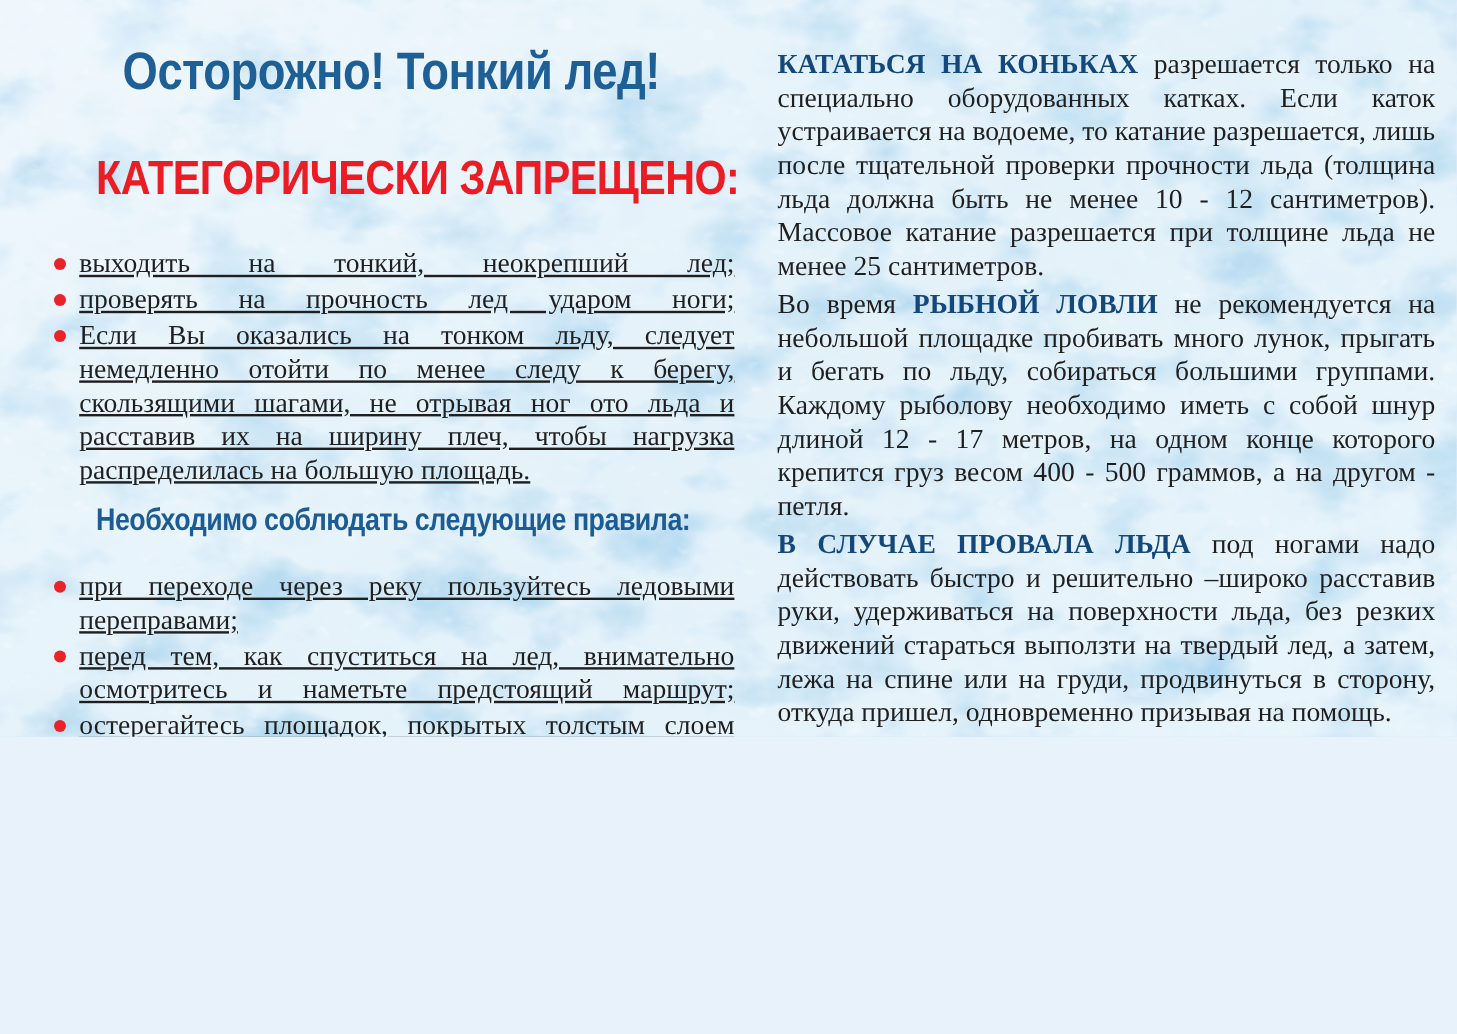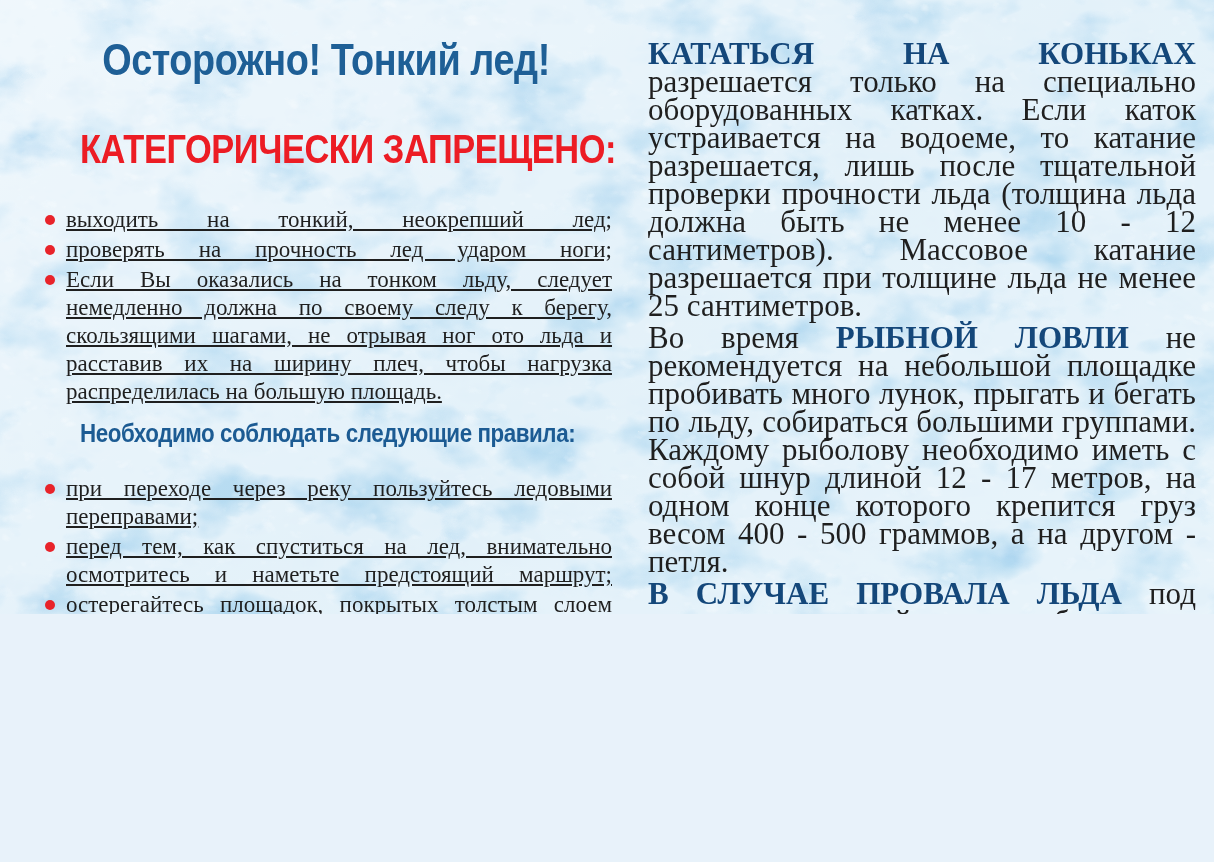--- a/index.html
+++ b/index.html
@@ -61,21 +61,21 @@
     position:absolute;left:5px;top:9px;
     width:10px;height:10px;border-radius:50%;
     background:#e8232a;
   }
   .seg{display:block;text-align:justify;}
   .seg.stretch{text-align-last:justify;}
 
   
   .para{
     margin:0 0 4px 0;
-    font-size:31px;
+    font-size:23px;
     line-height:28px;
     text-align:justify;
   }
   .para:first-of-type{margin-top:40px;}
   .strong-blue{
     font-weight:bold;
     color:#14477a;
   }
 
   .blue-note{
@@ -145,21 +145,21 @@
         <li>
           <span class="bullet"></span>
           <span class="seg stretch">выходить на тонкий, неокрепший лед;</span>
         </li>
         <li>
           <span class="bullet"></span>
           <span class="seg stretch">проверять на прочность лед ударом ноги;</span>
         </li>
         <li>
           <span class="bullet"></span>
-          <span class="seg">Если Вы оказались на тонком льду, следует немедленно должна по своему следу к берегу, скользящими шагами, не отрывая ног ото льда и расставив их на ширину плеч, чтобы нагрузка распределилась на большую площадь.</span>
+          <span class="seg">Если Вы оказались на тонком льду, следует немедленно отойти по менее следу к берегу, скользящими шагами, не отрывая ног ото льда и расставив их на ширину плеч, чтобы нагрузка распределилась на большую площадь.</span>
         </li>
       </ul>
 
     <h3 class="cond blue-subhead">Необходимо соблюдать следующие правила:</h3>
 
     <ul class="list second">
         <li>
           <span class="bullet"></span>
           <span class="seg">при переходе через реку пользуйтесь ледовыми переправами;</span>
         </li>

